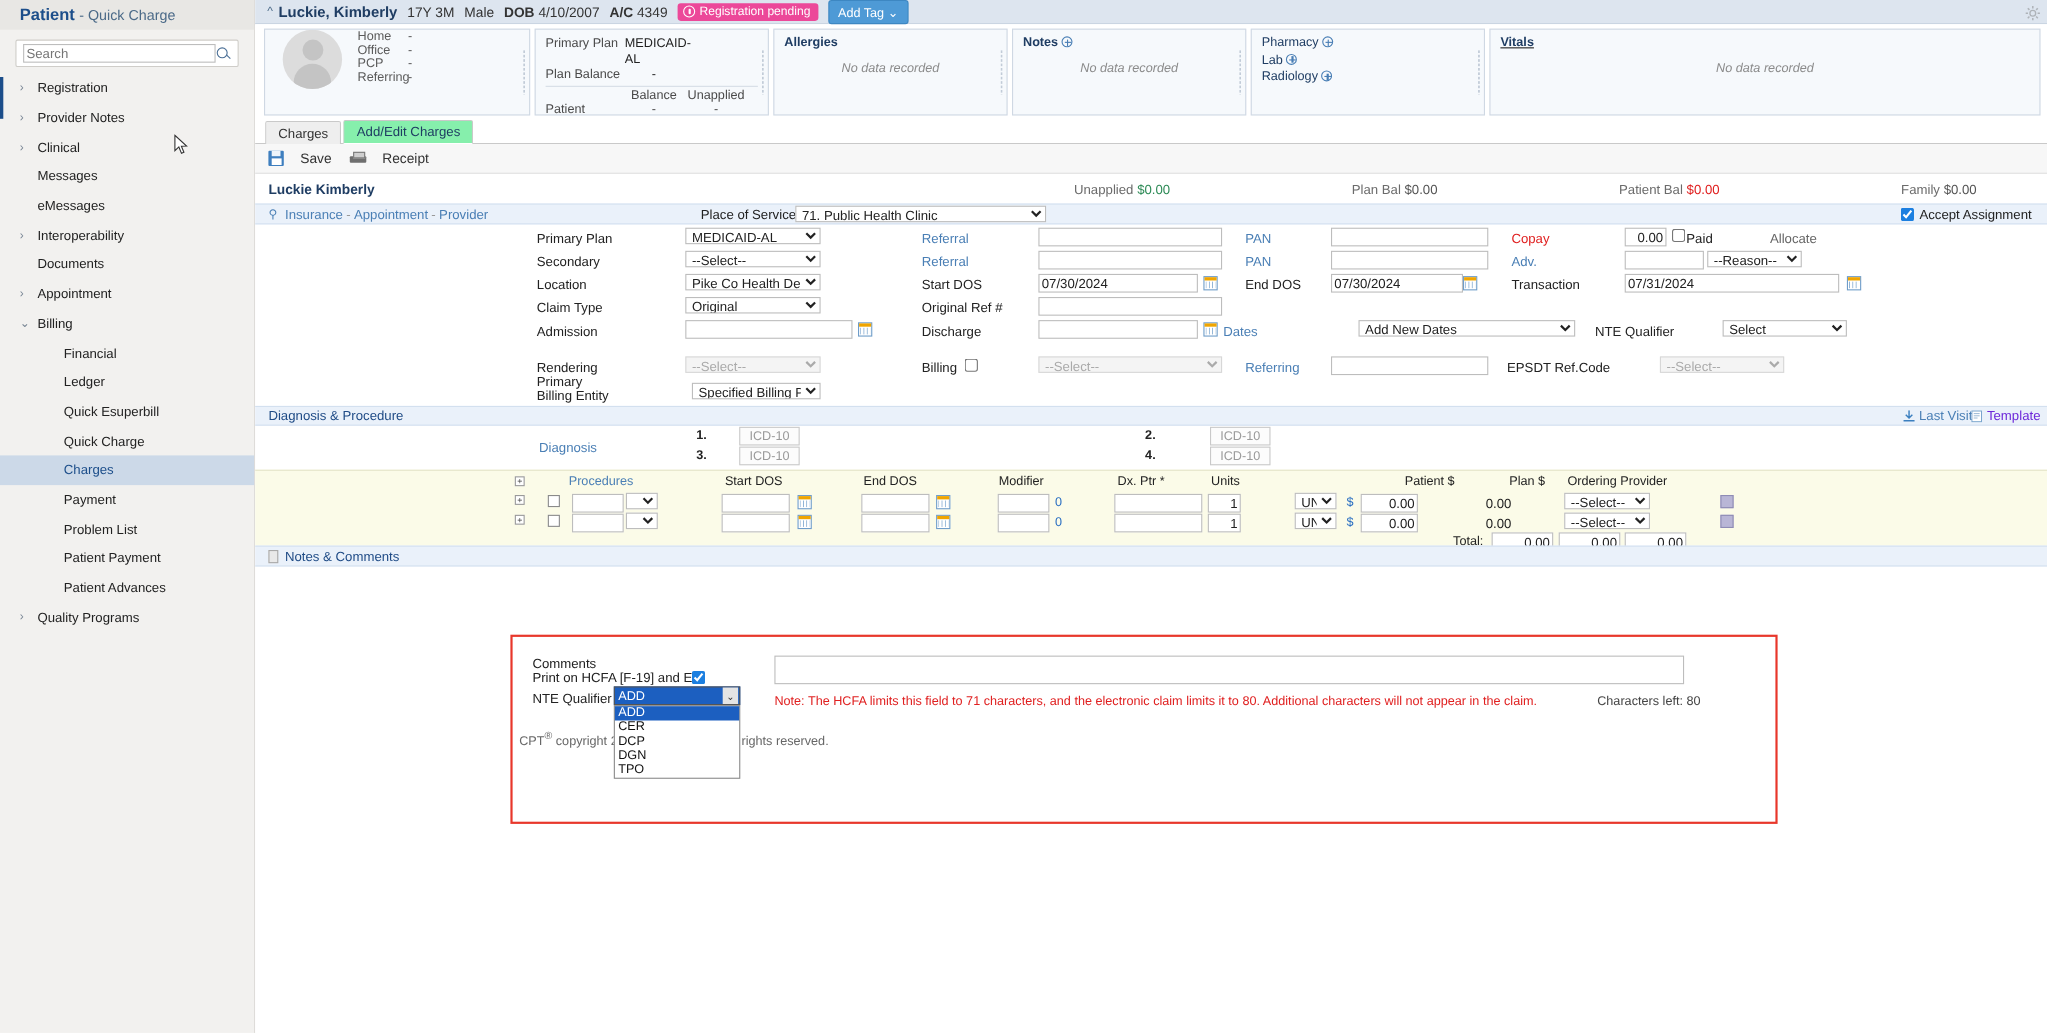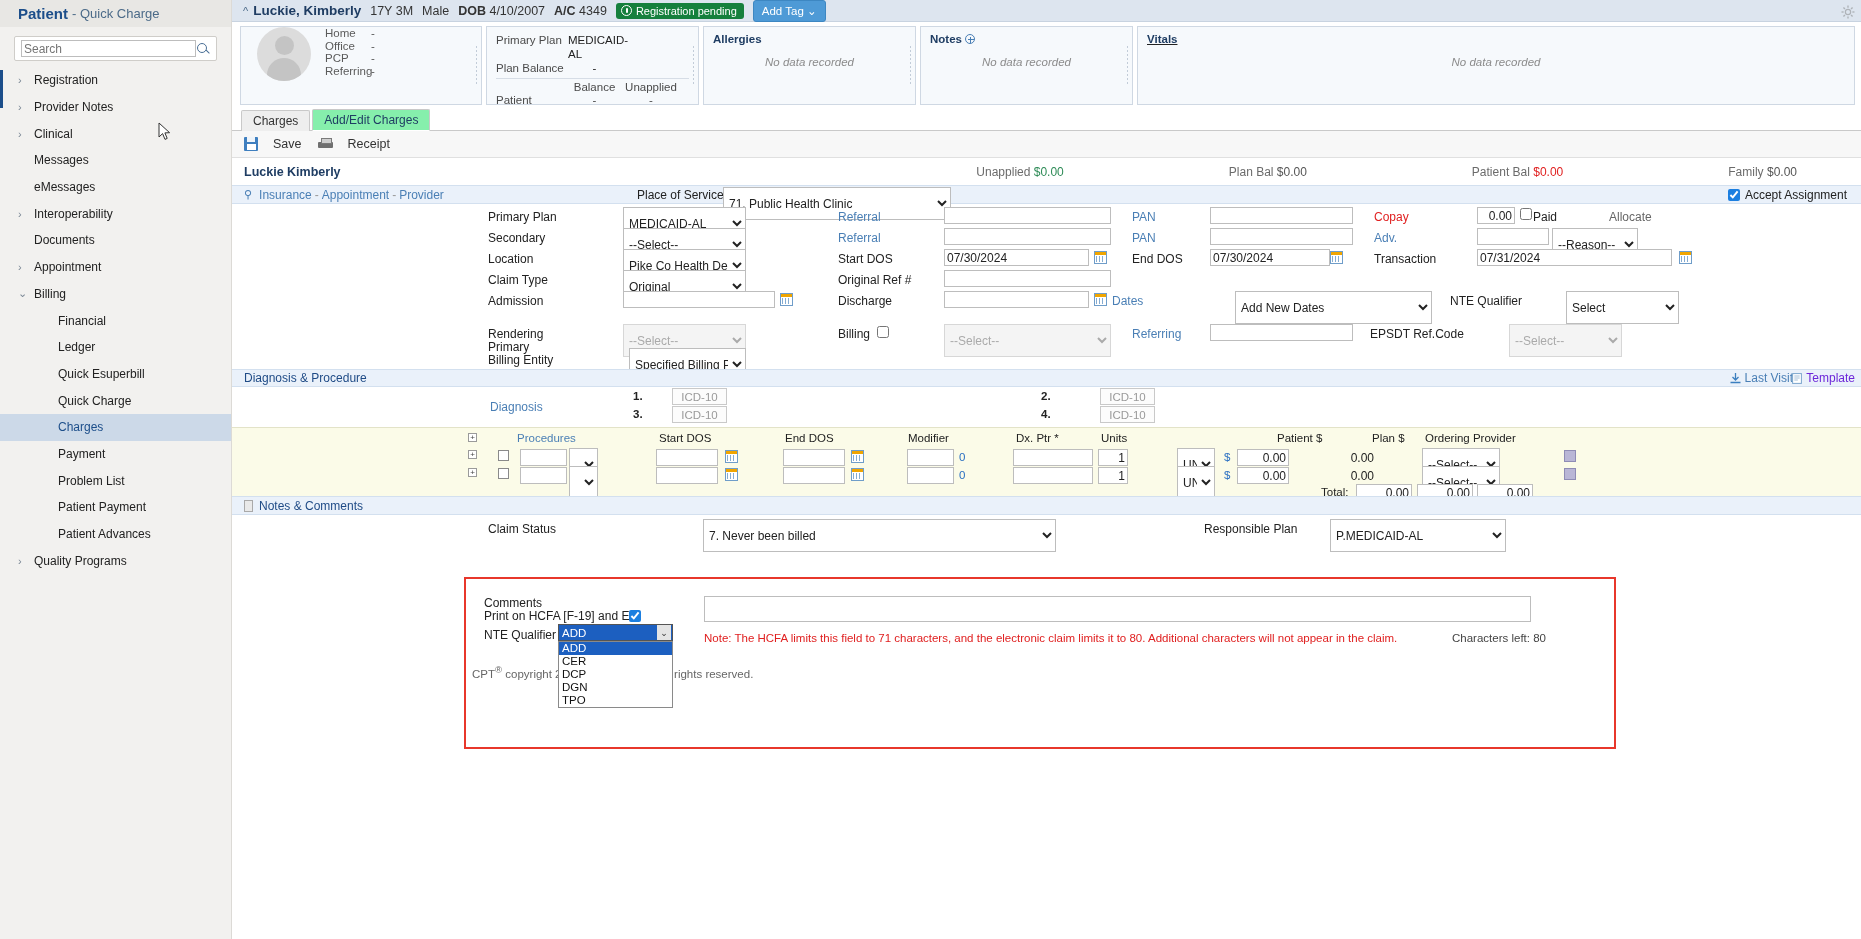--- a/index.html
+++ b/index.html
@@ -44,21 +44,21 @@
   .main { flex:1; min-width:0; position:relative; background:#fff; }
   .gear { position:absolute; right:6px; top:5px; width:14px; height:14px; opacity:.45; }
 
   
   .pt-banner { height:22px; background:#dde5ef; display:flex; align-items:center;
                padding-left:11px; font-size:12.5px; border-bottom:1px solid #c8d3e0; }
   .pt-banner .caret { color:#4b6a88; margin-right:5px; font-size:11px; }
   .pt-name { font-weight:bold; font-size:13.5px; color:#1f3d63; margin-right:9px; }
   .pt-meta { color:#333; margin-right:9px; }
   .pt-meta b { font-weight:bold; }
-  .badge-reg { background:#15803d; color:#fff; border-radius:3px; padding:2px 7px 2px 5px;
+  .badge-reg { background:#ec4899; color:#fff; border-radius:3px; padding:2px 7px 2px 5px;
                font-size:11px; display:inline-flex; align-items:center; gap:4px; margin-right:9px; }
   .badge-reg .ic { width:11px; height:11px; border:1.3px solid #fff; border-radius:50%;
                    display:inline-block; position:relative; }
   .badge-reg .ic::after { content:""; position:absolute; left:3.7px; top:2px; width:2.5px; height:5px;
                           background:#fff; border-radius:1px; }
   .btn-tag { background:#4e9ad6; color:#fff; border-radius:3px; padding:3px 8px; font-size:11.5px;
              border:1px solid #3d87c2; cursor:pointer; }
 
   
   .cards { display:flex; gap:4px; padding:4px 6px 4px 8px; background:#fff; }
@@ -147,21 +147,21 @@
 
   
   .form { position:relative; padding:0 0 0 0; }
   .lbl { font-size:12px; color:#222; }
   .lbl.blue { color:#4a7fb5; }
   .lbl.red { color:#e02020; }
   input[type=text], select, .fakeinput {
     font-family:"Liberation Sans", sans-serif; font-size:12px; color:#222;
     border:1px solid #bdbdbd; height:17px; background:#fff; padding:0 2px; outline:none;
   }
-  select { height:33px; padding:0 1px; background:#fff; }
+  select { height:15px; padding:0 1px; background:#fff; }
   select.dis { color:#aaa; background:#f4f4f4; border-color:#d7d7d7; }
   .ro { background:#eaf1fa; border:1px solid #cdd9e6; }
   .cal { width:13px; height:13px; background:#fff; border:1px solid #6f9dc9; position:relative;
          display:inline-block; vertical-align:-2px; cursor:pointer; }
   .cal::before { content:""; position:absolute; left:0; top:0; right:0; height:3px; background:#f0a500; }
   .cal::after { content:""; position:absolute; left:1px; top:4px; right:1px; bottom:1px;
                 background-image:linear-gradient(90deg,#6f9dc9 1px,transparent 1px);
                 background-size:3px 3px; opacity:.85; }
   .absf { position:absolute; }
   .icd { width:55px; height:17px; border:1px solid #c9c9c9; background:#fcfcfc; color:#9a9a9a;
@@ -368,20 +368,26 @@
         <div class="nodata">No data recorded</div>
         <div class="grip"></div>
       </div>
 
       <div class="card card-notes">
         <div class="hd"><span>Notes</span><span class="plusic"></span></div>
         <div class="nodata">No data recorded</div>
         <div class="grip"></div>
       </div>
 
+      <div class="card card-rx">
+        <div class="rx-line"><span>Pharmacy</span><span class="plusic"></span></div>
+        <div class="rx-line" style="padding-top:1px"><span>Lab</span><span class="plusic"></span></div>
+        <div class="rx-line" style="padding-top:1px"><span>Radiology</span><span class="plusic"></span></div>
+        <div class="grip"></div>
+      </div>
 
       <div class="card card-vit">
         <div class="hd">Vitals</div>
         <div class="nodata">No data recorded</div>
       </div>
     </div>
 
     <div class="tabrow">
       <div class="tab">Charges</div>
       <div class="tab active">Add/Edit Charges</div>
@@ -593,26 +599,20 @@
       <input type="text" class="smallin absf" style="left: 1124px; top: 56px; width: 56px; text-align: right;" readonly="" value="0.00">
       <input type="text" class="smallin absf" style="left: 1185px; top: 56px; width: 56px; text-align: right;" readonly="" value="0.00">
       <input type="text" class="smallin absf" style="left: 1245px; top: 56px; width: 56px; text-align: right;" readonly="" value="0.00">
     </div>
 
     <div class="sec plain" style="height:19px">
       <span class="notes-ic"></span>
       <span>Notes &amp; Comments</span>
     </div>
 
-    <div style="position:relative;height:31px">
-      <span class="lbl absf" style="left:256px;top:7px">Claim Status</span>
-      <select class="absf" style="left:471px;top:4px;width:353px"><option>7. Never been billed</option></select>
-      <span class="lbl absf" style="left:972px;top:7px">Responsible Plan</span>
-      <select class="absf" style="left:1098px;top:4px;width:176px"><option>P.MEDICAID-AL</option></select>
-    </div>
 
     <div class="hl" style="left:232px;top:577px;width:1152px;height:172px">
       <span class="lbl absf" style="left:18px;top:17px">Comments</span>
       <span class="lbl absf" style="left:18px;top:30px">Print on HCFA [F-19] and EDI</span>
       <input type="checkbox" checked="" class="absf" style="left: 163px; top: 31px; width: 12px; height: 12px; margin: 0px; accent-color: rgb(28, 127, 224);">
 
       <input type="text" class="absf" style="left: 238px; top: 17px; width: 827px; height: 26px;" value="">
 
       <span class="lbl absf" style="left:18px;top:49px">NTE Qualifier</span>
 

